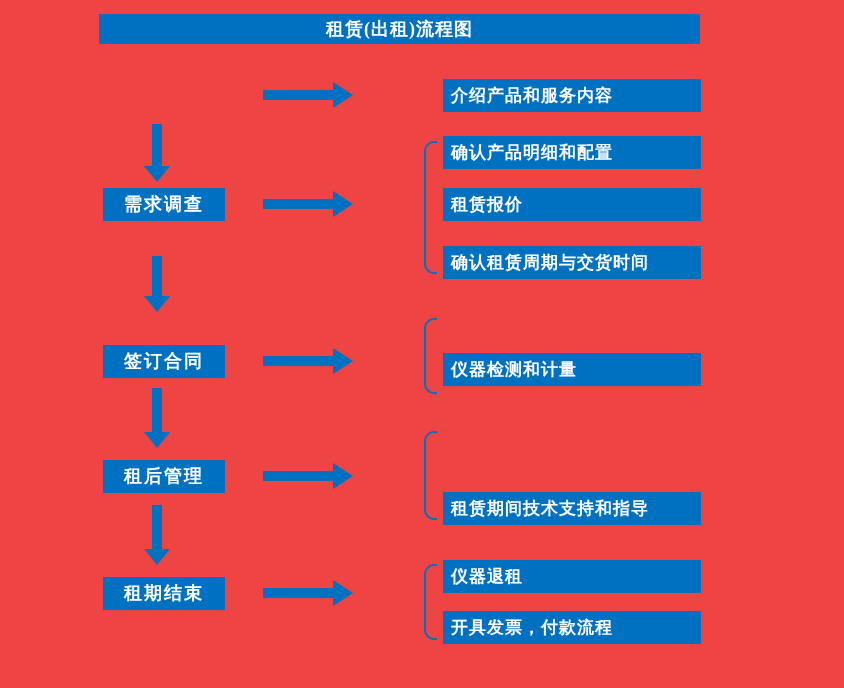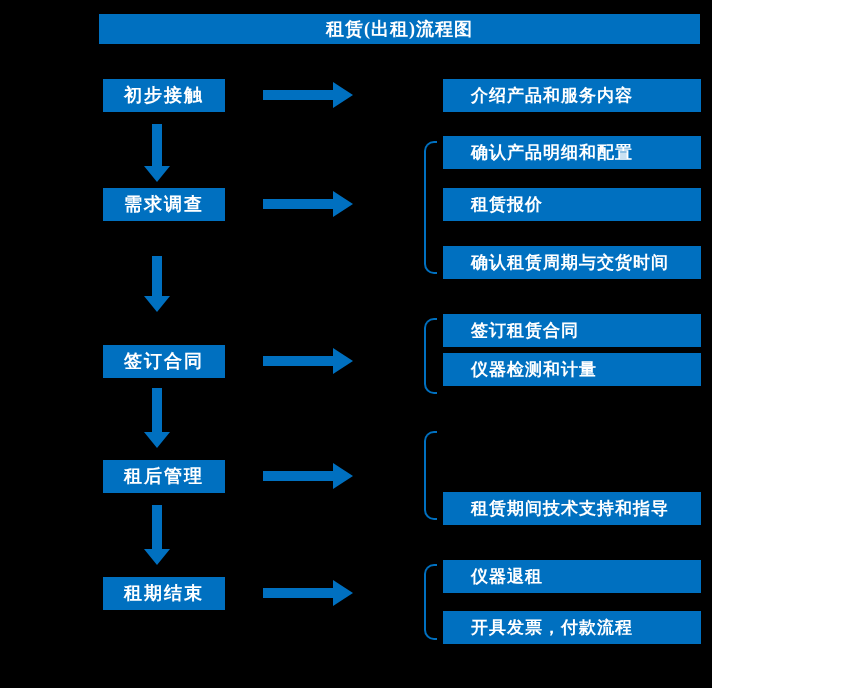--- a/index.html
+++ b/index.html
@@ -1,21 +1,21 @@
 <!DOCTYPE html>
 <html style="--blue: #0070C0;"><head>
 <meta charset="utf-8">
 <style>
   :root { --blue: #0070C0; }
   html, body { margin: 0; padding: 0; background: #ffffff; }
   .canvas {
     position: relative;
-    width: 712px;
+    width: 844px;
     height: 688px;
-    background: #000000;
+    background: #ef4444;
     font-family: "Liberation Serif", "DejaVu Serif", serif;
     overflow: hidden;
   }
   .title-bar {
     position: absolute;
     left: 99px; top: 14px;
     width: 601px; height: 30px;
     background: var(--blue);
     color: #ffffff;
     font-weight: bold;
@@ -38,21 +38,21 @@
   }
   .out-box {
     position: absolute;
     left: 443px;
     width: 258px; height: 33px;
     background: var(--blue);
     color: #ffffff;
     font-weight: bold;
     font-size: 17px;
     line-height: 33px;
-    padding-left: 28px;
+    padding-left: 8px;
     box-sizing: border-box;
     letter-spacing: 1px;
     white-space: nowrap;
   }
   .h-arrow { position: absolute; width: 90px; height: 26px; }
   .h-shaft { position: absolute; left: 0; top: 8px; width: 70px; height: 10px; background: var(--blue); }
   .h-head {
     position: absolute; left: 70px; top: 0;
     width: 0; height: 0;
     border-top: 13px solid transparent;
@@ -79,21 +79,20 @@
     background: transparent;
   }
 </style>
 </head>
 <body>
 
 <div class="canvas">
 
   <div class="title-bar">租赁(出租)流程图</div>
 
-  <div class="stage-box" style="top:79px">初步接触</div>
   <div class="stage-box" style="top:188px">需求调查</div>
   <div class="stage-box" style="top:345px">签订合同</div>
   <div class="stage-box" style="top:460px">租后管理</div>
   <div class="stage-box" style="top:577px">租期结束</div>
 
   <div class="v-arrow" style="top:124px; height:58px">
       <div class="v-shaft"></div>
       <div class="v-head"></div>
     </div>
   <div class="v-arrow" style="top:256px; height:56px">
@@ -134,21 +133,20 @@
   <div class="bracket" style="top:318px; height:76px"></div>
   <div class="bracket" style="top:431px; height:89px"></div>
   <div class="bracket" style="top:564px; height:76px"></div>
 
   <div class="out-box" style="top:79px">介绍产品和服务内容</div>
 
   <div class="out-box" style="top:136px">确认产品明细和配置</div>
   <div class="out-box" style="top:188px">租赁报价</div>
   <div class="out-box" style="top:246px">确认租赁周期与交货时间</div>
 
-  <div class="out-box" style="top:314px">签订租赁合同</div>
   <div class="out-box" style="top:353px">仪器检测和计量</div>
 
   <div class="out-box" style="top:492px">租赁期间技术支持和指导</div>
 
   <div class="out-box" style="top:560px">仪器退租</div>
   <div class="out-box" style="top:611px">开具发票，付款流程</div>
 
 </div>
 
 </body></html>

